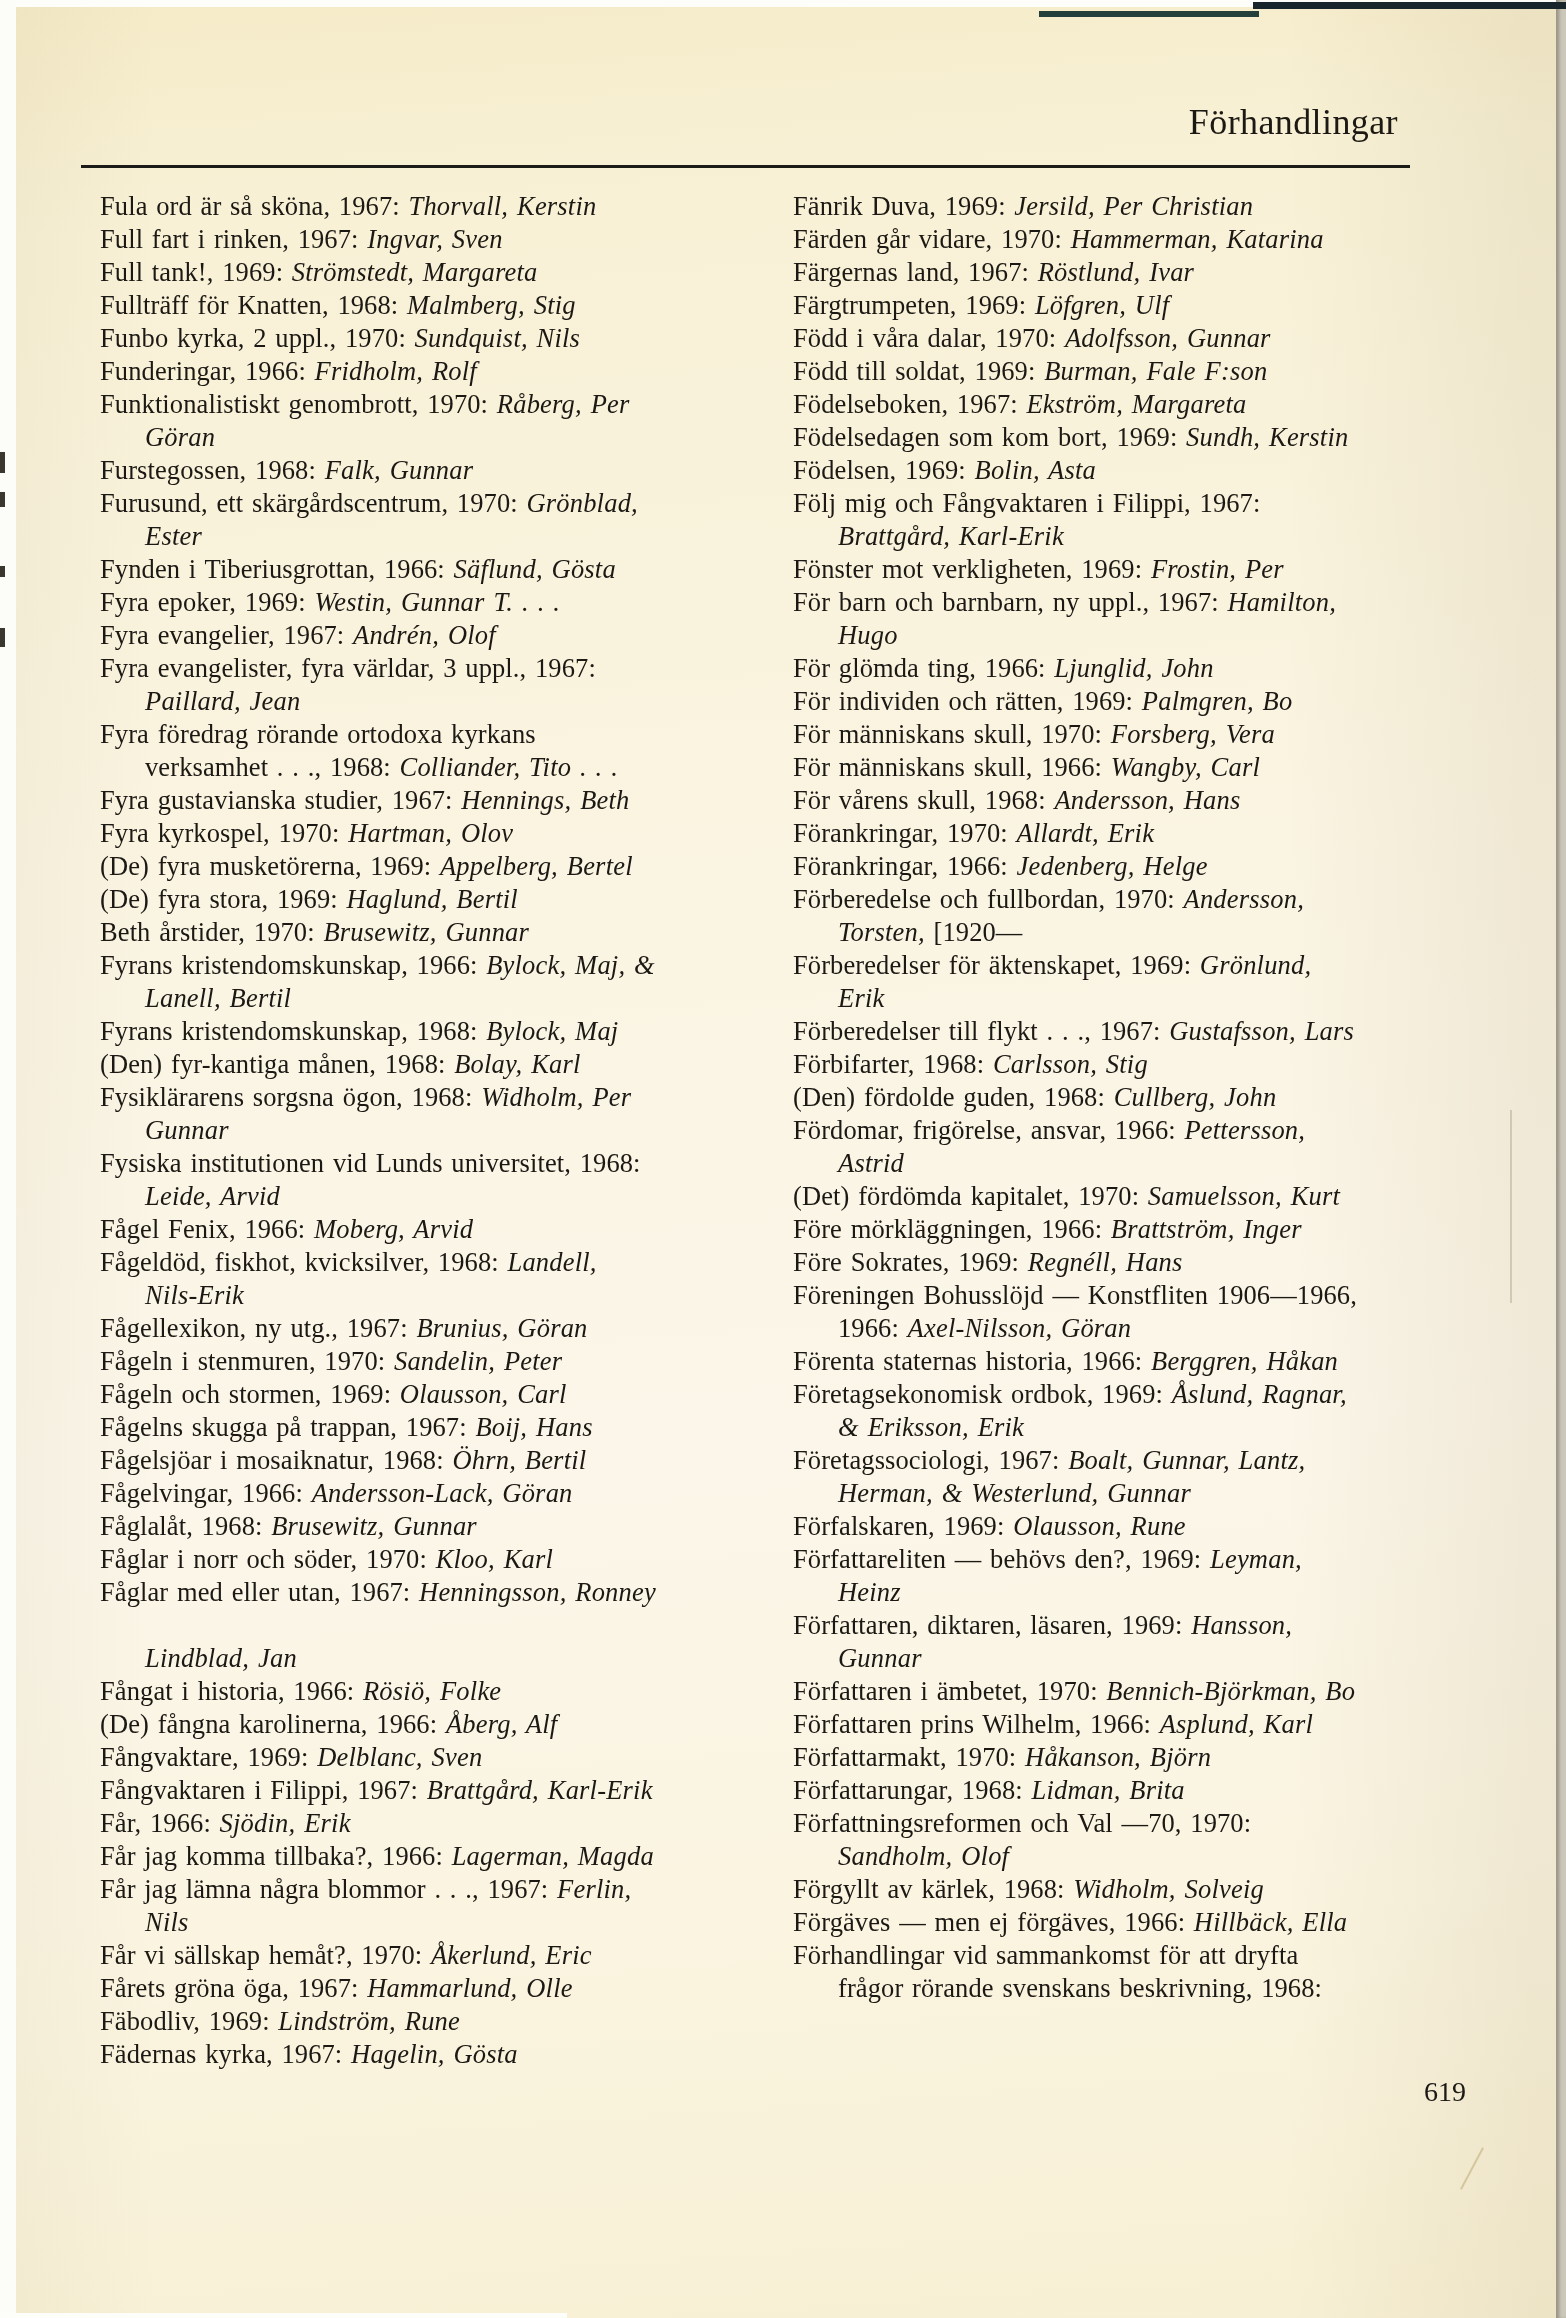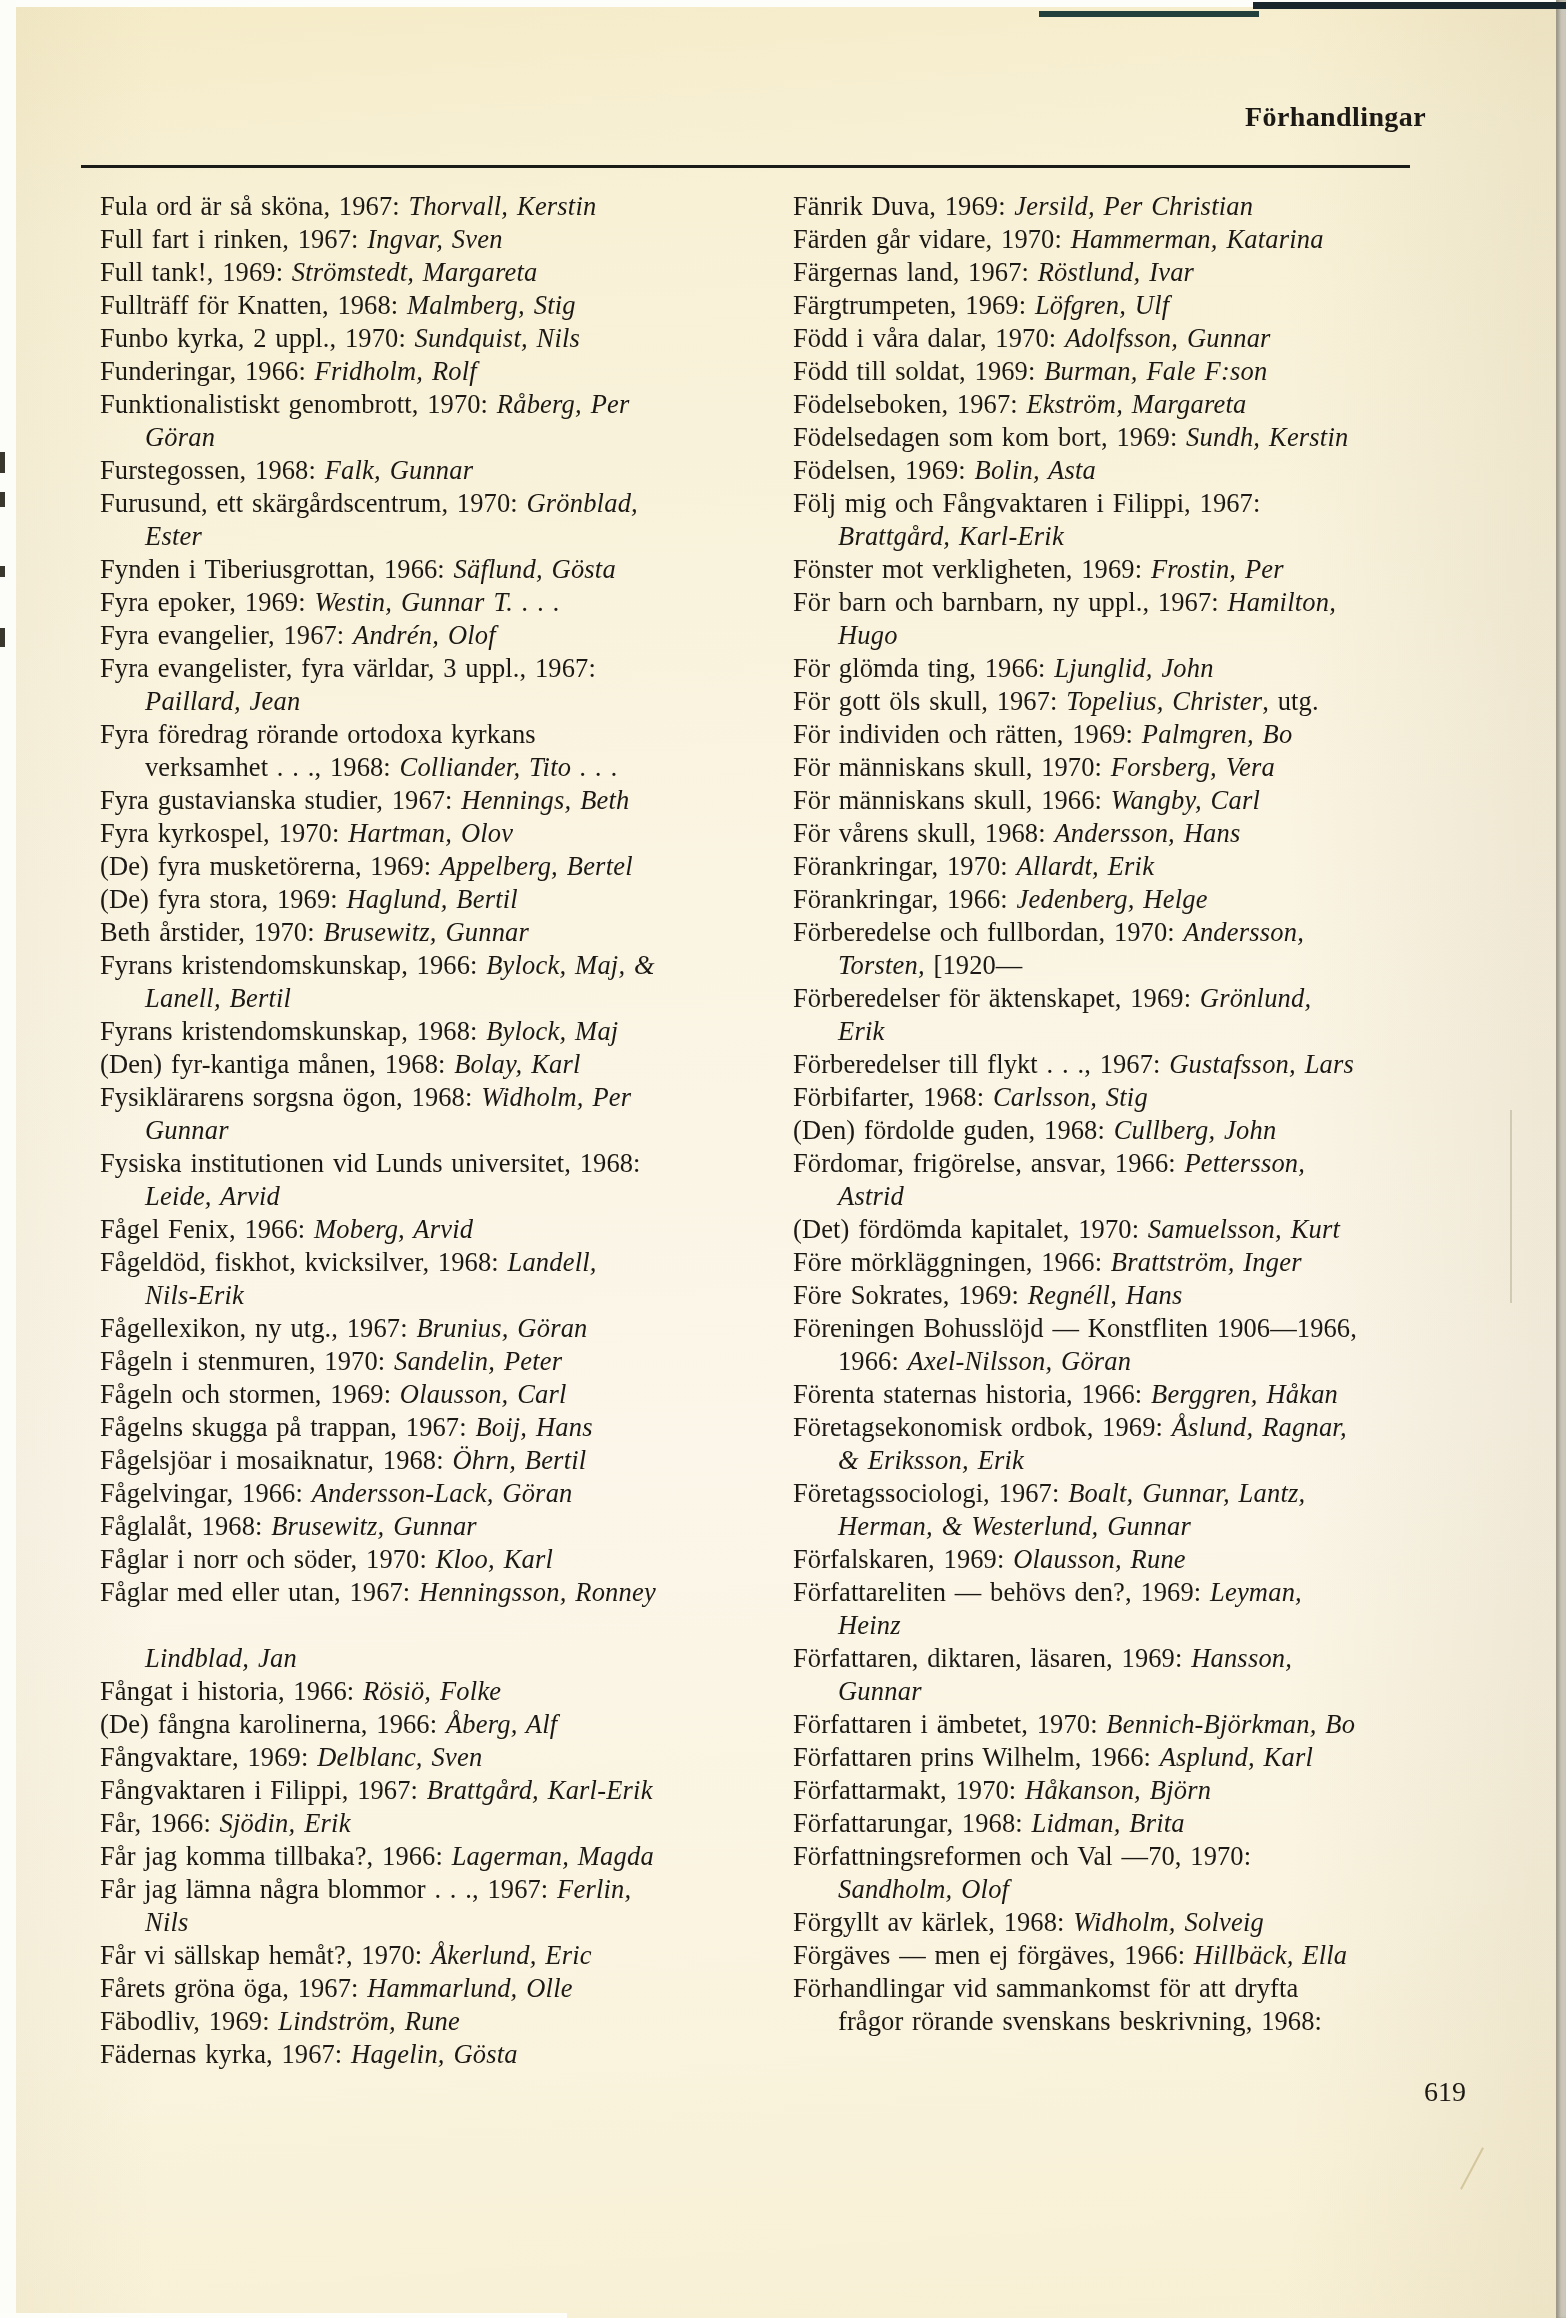--- a/index.html
+++ b/index.html
@@ -29,23 +29,23 @@
     background: linear-gradient(90deg,
       rgba(120,100,55,0.05) 0%,
       rgba(0,0,0,0) 10%,
       rgba(0,0,0,0) 82%,
       rgba(130,105,55,0.09) 98%);
     pointer-events: none;
   }
   .running-head {
     position: absolute;
     top: 101px;
-    right: 140px;
-    font-size: 28px;
-    font-weight: 700;
+    right: 168px;
+    font-size: 36px;
+    font-weight: 400;
     letter-spacing: 0.4px;
     white-space: nowrap;
   }
   .head-rule {
     position: absolute;
     left: 81px;
     top: 165px;
     width: 1329px;
     height: 3.2px;
     background: #1b1b18;
@@ -190,21 +190,20 @@
       <p class="entry"><span>Färgtrumpeten, 1969: </span><i>Löfgren, Ulf</i></p>
       <p class="entry"><span>Född i våra dalar, 1970: </span><i>Adolfsson, Gunnar</i></p>
       <p class="entry"><span>Född till soldat, 1969: </span><i>Burman, Fale F:son</i></p>
       <p class="entry"><span>Födelseboken, 1967: </span><i>Ekström, Margareta</i></p>
       <p class="entry"><span>Födelsedagen som kom bort, 1969: </span><i>Sundh, Kerstin</i></p>
       <p class="entry"><span>Födelsen, 1969: </span><i>Bolin, Asta</i></p>
       <p class="entry"><span>Följ mig och Fångvaktaren i Filippi, 1967:</span><br><i>Brattgård, Karl-Erik</i></p>
       <p class="entry"><span>Fönster mot verkligheten, 1969: </span><i>Frostin, Per</i></p>
       <p class="entry"><span>För barn och barnbarn, ny uppl., 1967: </span><i>Hamilton,</i><br><i>Hugo</i></p>
       <p class="entry"><span>För glömda ting, 1966: </span><i>Ljunglid, John</i></p>
-      <p class="entry"><span>För gott öls skull, 1967: </span><i>Topelius, Christer</i><span>, utg.</span></p>
       <p class="entry"><span>För individen och rätten, 1969: </span><i>Palmgren, Bo</i></p>
       <p class="entry"><span>För människans skull, 1970: </span><i>Forsberg, Vera</i></p>
       <p class="entry"><span>För människans skull, 1966: </span><i>Wangby, Carl</i></p>
       <p class="entry"><span>För vårens skull, 1968: </span><i>Andersson, Hans</i></p>
       <p class="entry"><span>Förankringar, 1970: </span><i>Allardt, Erik</i></p>
       <p class="entry"><span>Förankringar, 1966: </span><i>Jedenberg, Helge</i></p>
       <p class="entry"><span>Förberedelse och fullbordan, 1970: </span><i>Andersson,</i><br><i>Torsten,</i><span> [1920—</span></p>
       <p class="entry"><span>Förberedelser för äktenskapet, 1969: </span><i>Grönlund,</i><br><i>Erik</i></p>
       <p class="entry"><span>Förberedelser till flykt . . ., 1967: </span><i>Gustafsson, Lars</i></p>
       <p class="entry"><span>Förbifarter, 1968: </span><i>Carlsson, Stig</i></p>

